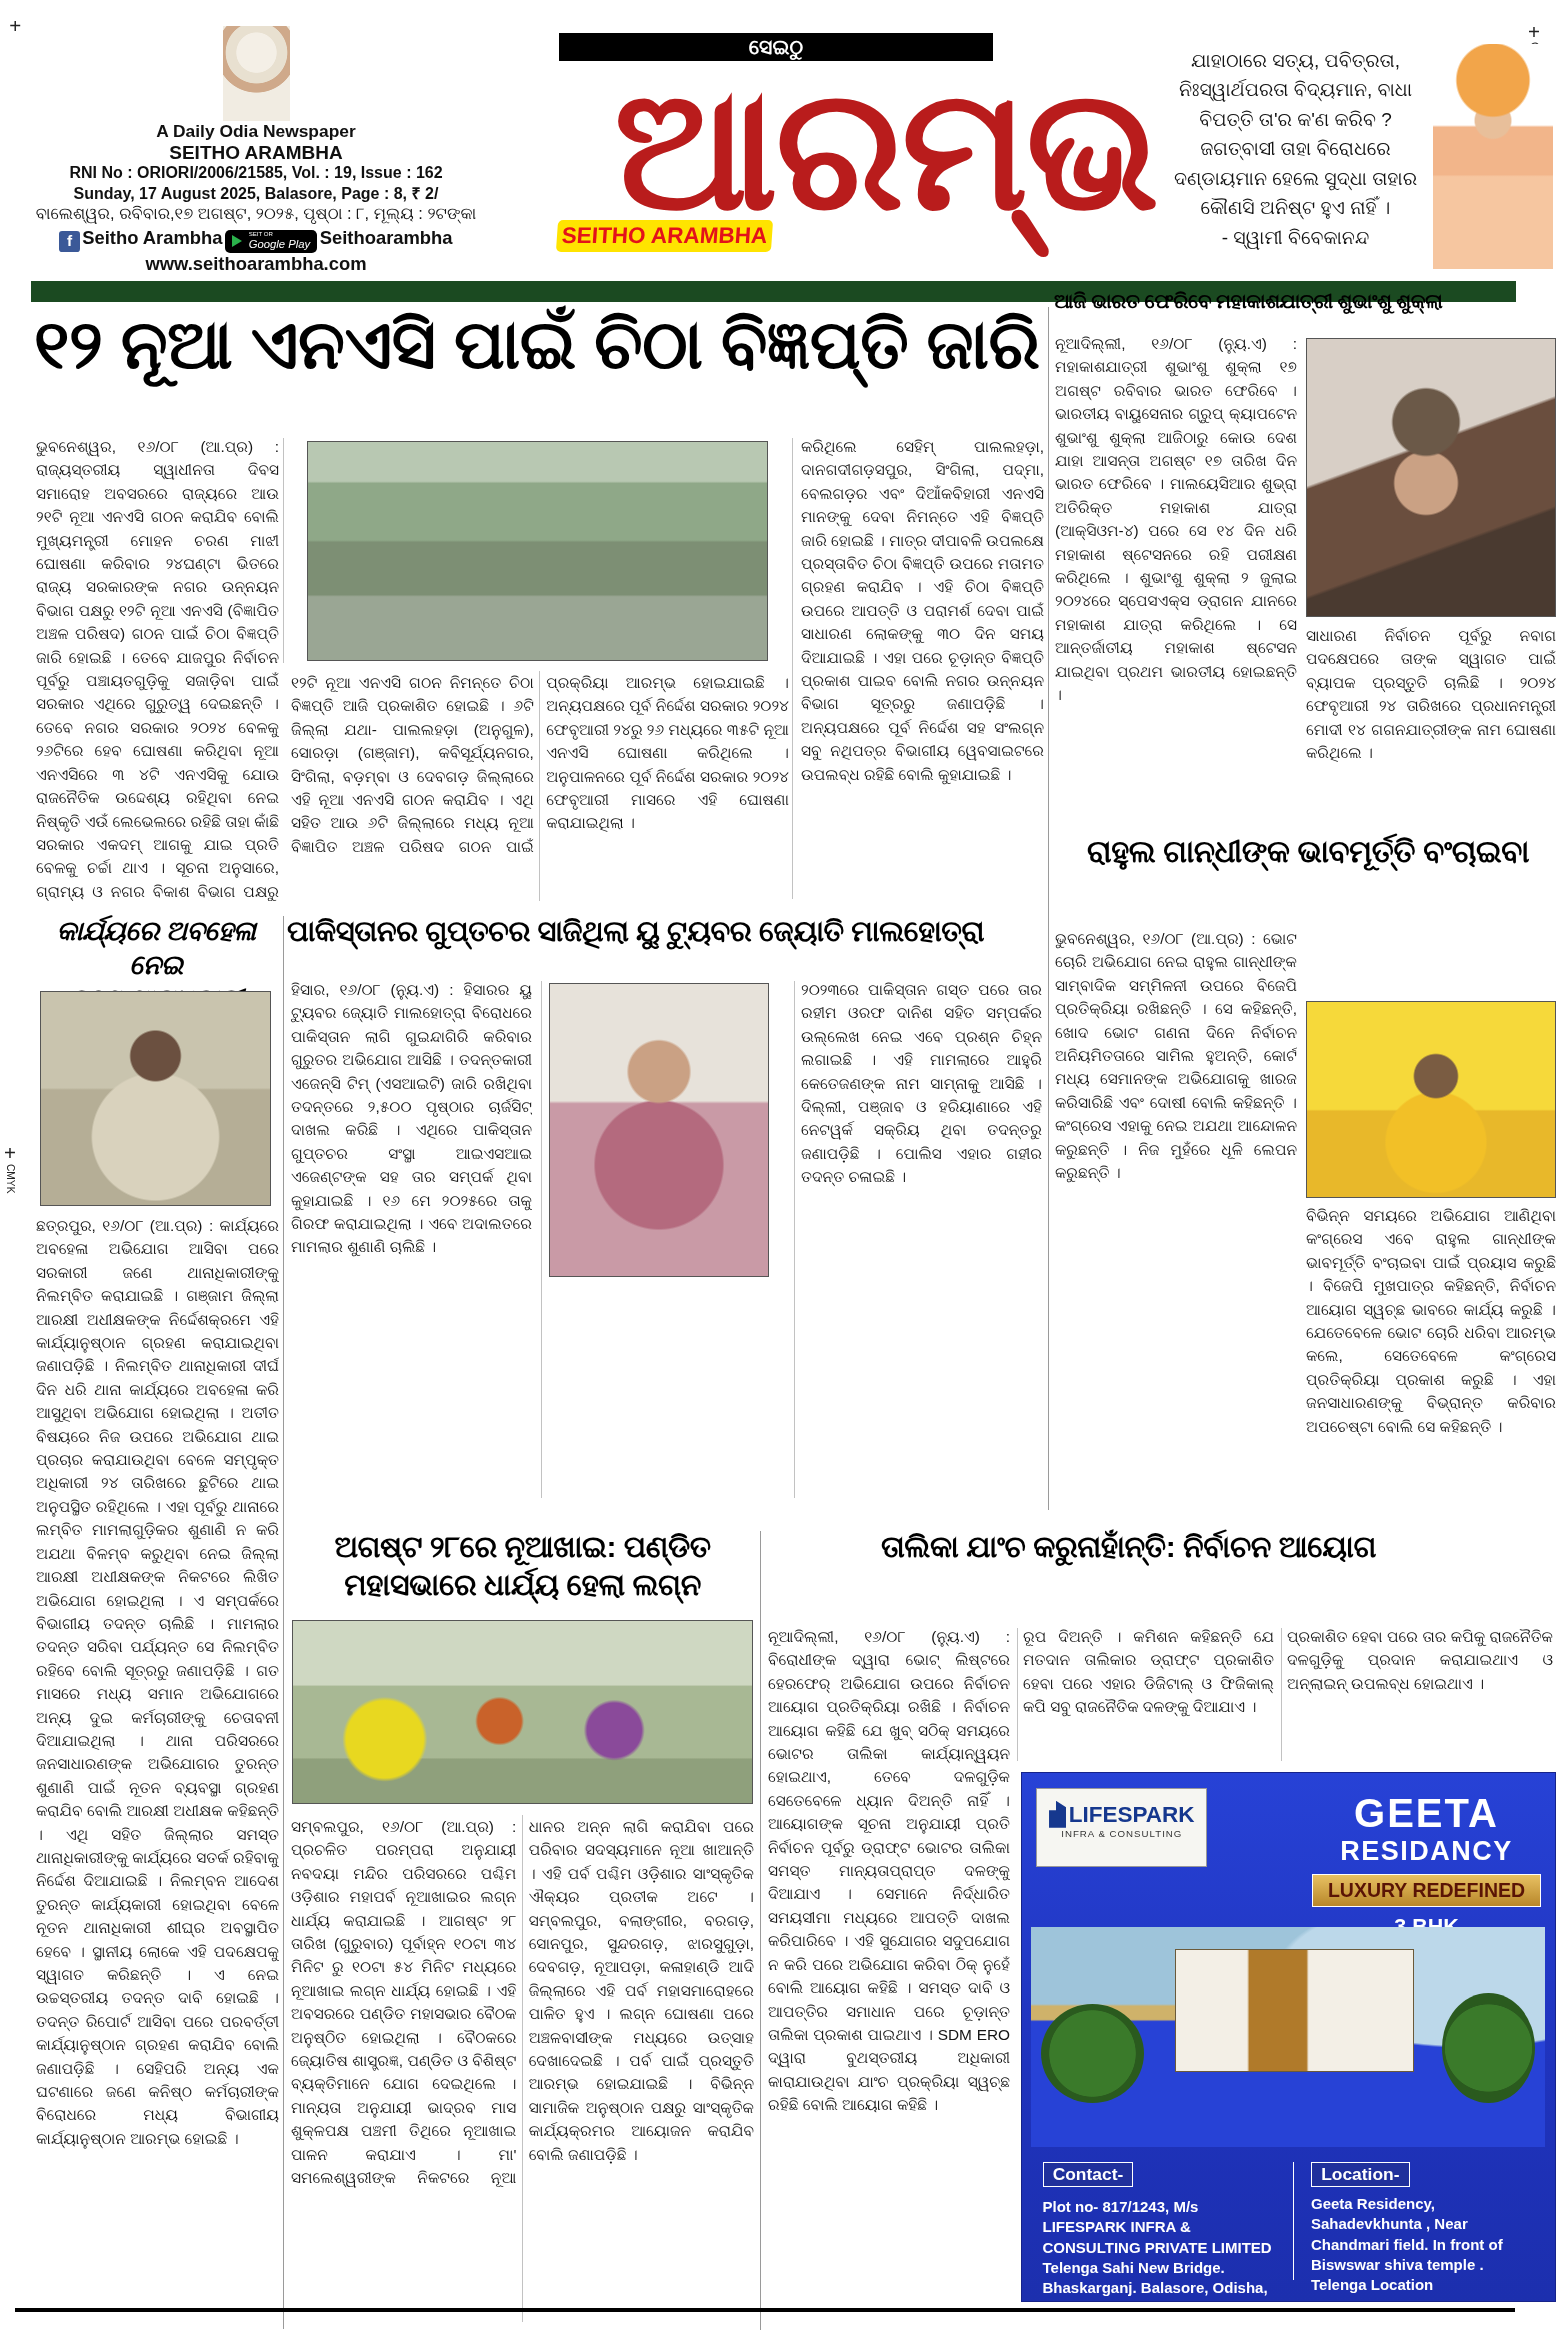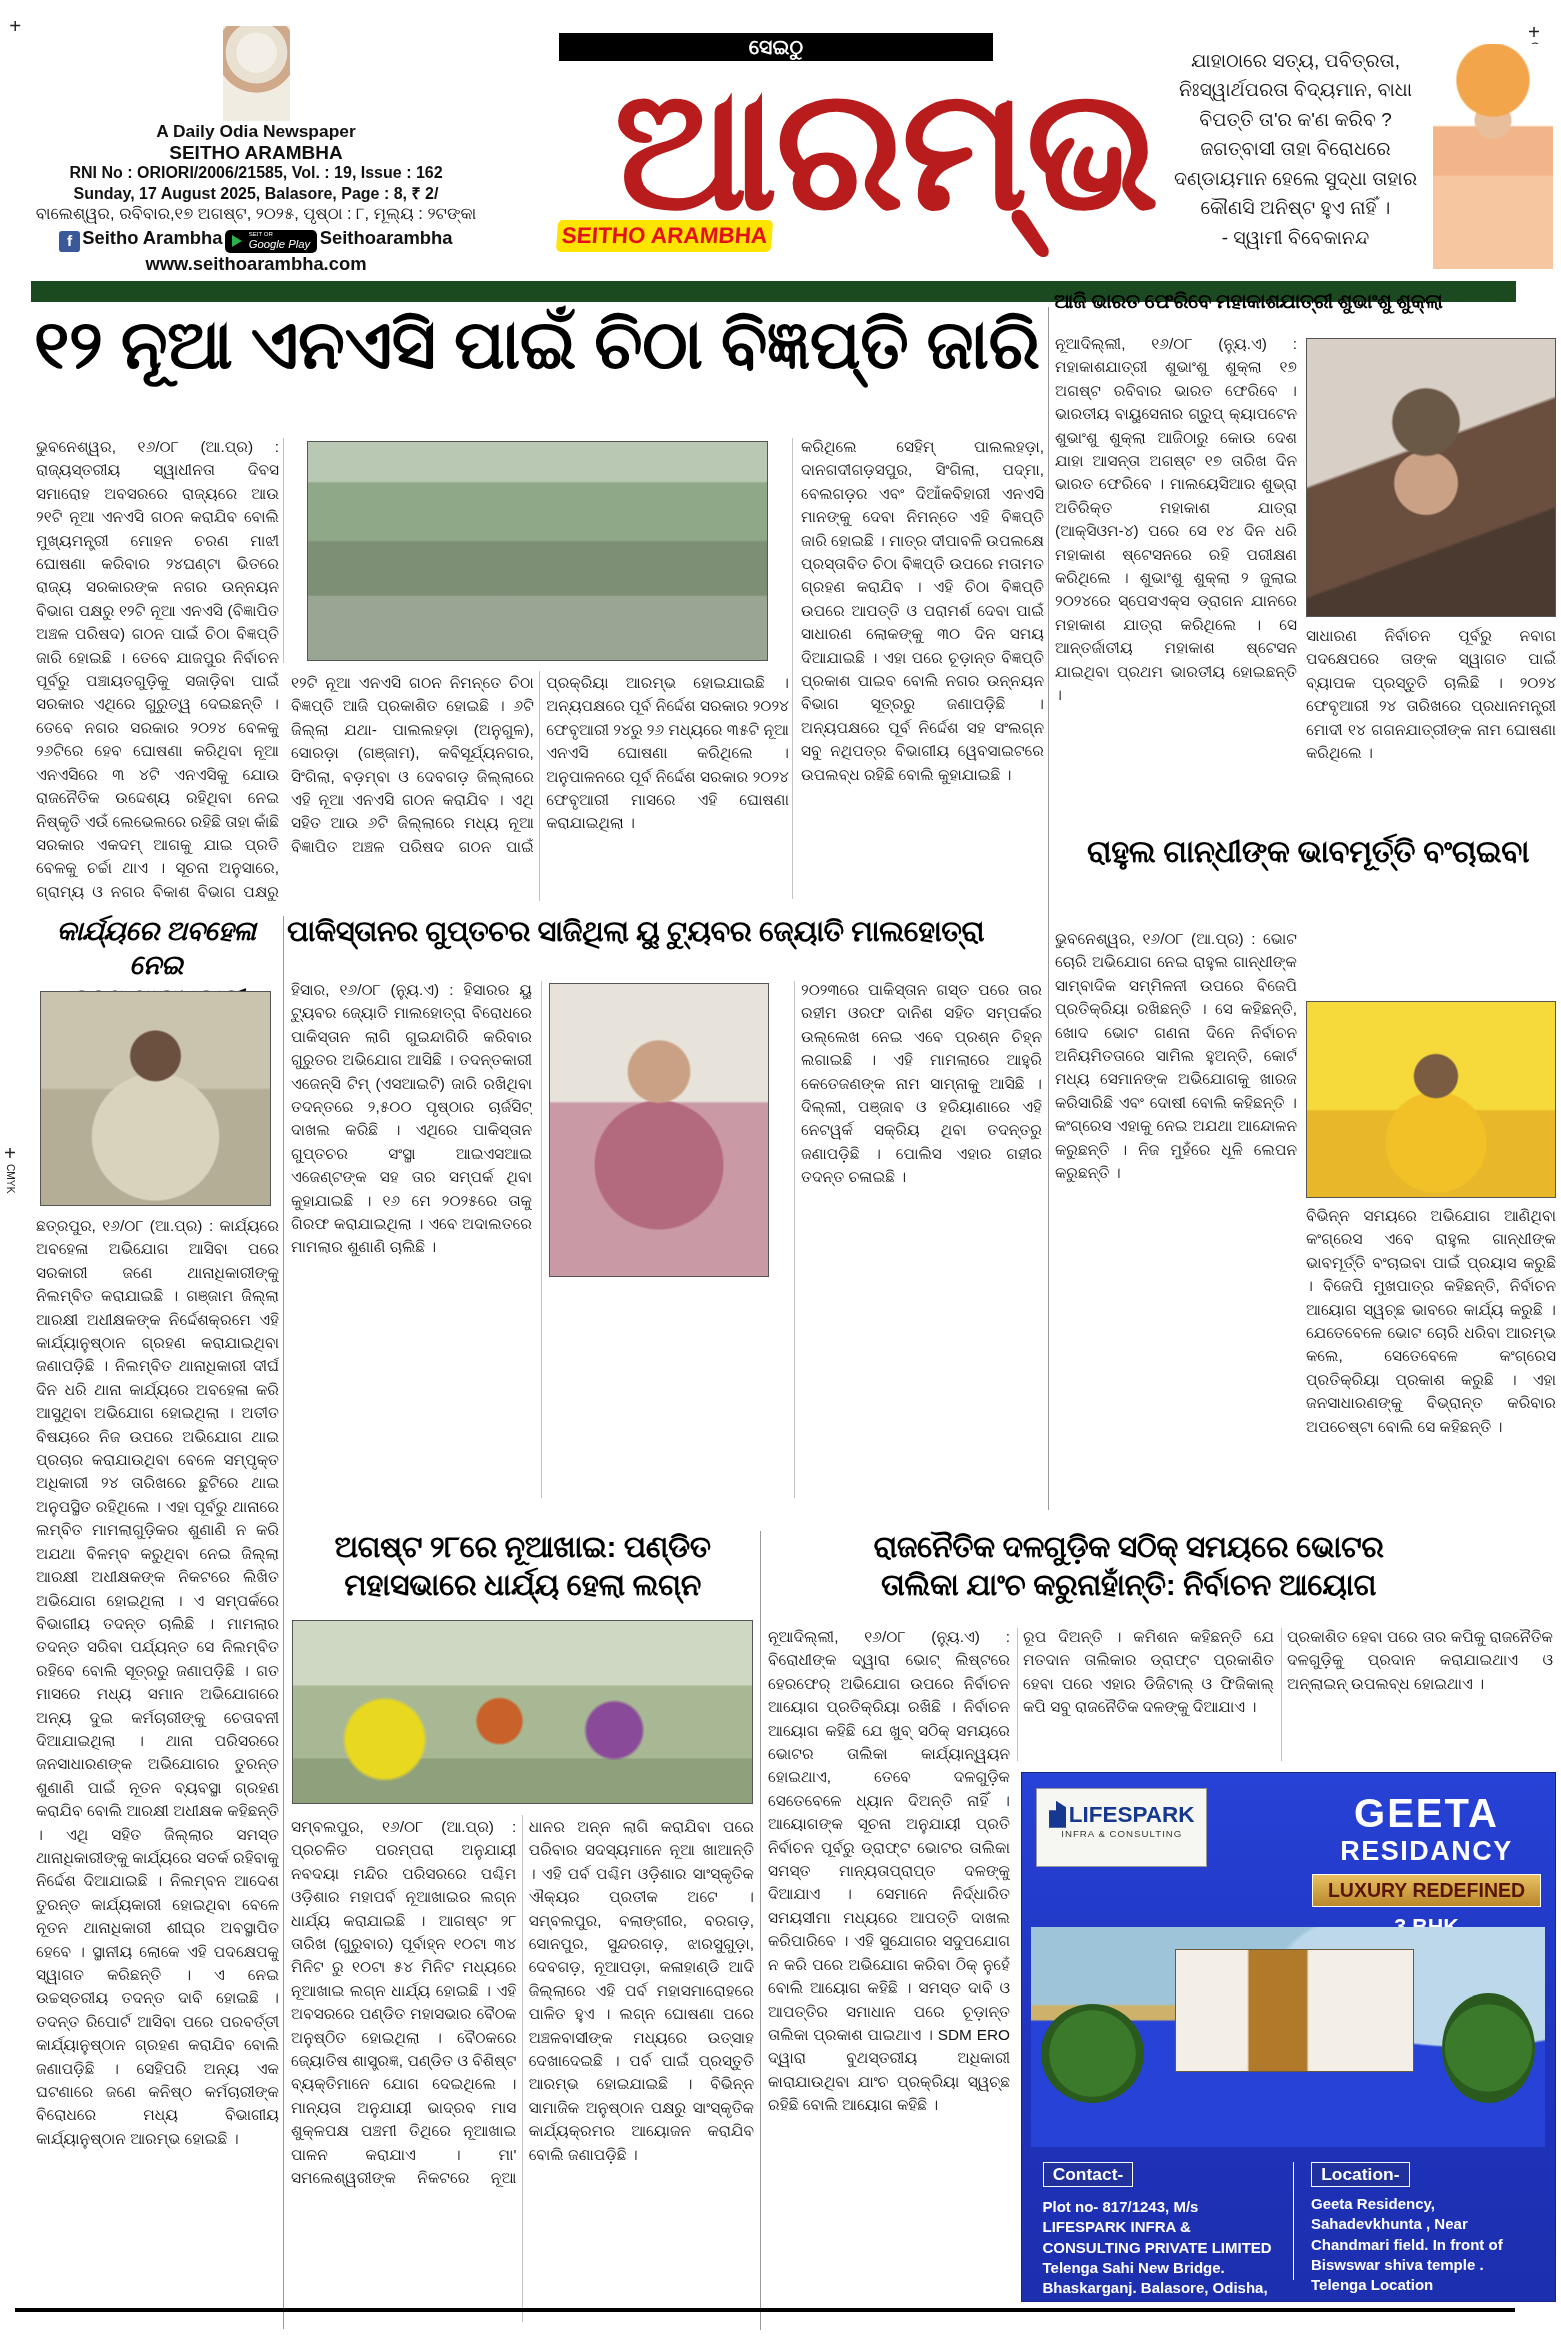--- a/index.html
+++ b/index.html
@@ -151,21 +151,20 @@
   <div class="photo" style="left:292px;top:1620px;width:461px;height:184px;
        background:
          radial-gradient(circle at 20% 65%, #e8d820 0 10%, transparent 11%),
          radial-gradient(circle at 45% 55%, #c9622a 0 8%, transparent 9%),
          radial-gradient(circle at 70% 60%, #8a4a9a 0 8%, transparent 9%),
          linear-gradient(180deg,#cfd8c2 0 35%,#a8b894 36% 75%,#8fa07c 76% 100%);"></div>
   <div class="abs body-text" style="left:291px;top:1815px;width:463px;height:507px;column-count:2;column-gap:12.3px;column-rule:1px solid #c2c2c2;">ସମ୍ବଲପୁର, ୧୬/୦୮ (ଆ.ପ୍ର) : ପ୍ରଚଳିତ ପରମ୍ପରା ଅନୁଯାୟୀ ନବଦୟା ମନ୍ଦିର ପରିସରରେ ପଶ୍ଚିମ ଓଡ଼ିଶାର ମହାପର୍ବ ନୂଆଖାଇର ଲଗ୍ନ ଧାର୍ଯ୍ୟ କରାଯାଇଛି । ଆଗଷ୍ଟ ୨୮ ତାରିଖ (ଗୁରୁବାର) ପୂର୍ବାହ୍ନ ୧୦ଟା ୩୪ ମିନିଟ ରୁ ୧୦ଟା ୫୪ ମିନିଟ ମଧ୍ୟରେ ନୂଆଖାଇ ଲଗ୍ନ ଧାର୍ଯ୍ୟ ହୋଇଛି । ଏହି ଅବସରରେ ପଣ୍ଡିତ ମହାସଭାର ବୈଠକ ଅନୁଷ୍ଠିତ ହୋଇଥିଲା । ବୈଠକରେ ଜ୍ୟୋତିଷ ଶାସ୍ତ୍ରଜ୍ଞ, ପଣ୍ଡିତ ଓ ବିଶିଷ୍ଟ ବ୍ୟକ୍ତିମାନେ ଯୋଗ ଦେଇଥିଲେ । ମାନ୍ୟତା ଅନୁଯାୟୀ ଭାଦ୍ରବ ମାସ ଶୁକ୍ଳପକ୍ଷ ପଞ୍ଚମୀ ତିଥିରେ ନୂଆଖାଇ ପାଳନ କରାଯାଏ । ମା' ସମଲେଶ୍ୱରୀଙ୍କ ନିକଟରେ ନୂଆ ଧାନର ଅନ୍ନ ଲାଗି କରାଯିବା ପରେ ପରିବାର ସଦସ୍ୟମାନେ ନୂଆ ଖାଆନ୍ତି । ଏହି ପର୍ବ ପଶ୍ଚିମ ଓଡ଼ିଶାର ସାଂସ୍କୃତିକ ଐକ୍ୟର ପ୍ରତୀକ ଅଟେ । ସମ୍ବଲପୁର, ବଲାଙ୍ଗୀର, ବରଗଡ଼, ସୋନପୁର, ସୁନ୍ଦରଗଡ଼, ଝାରସୁଗୁଡ଼ା, ଦେବଗଡ଼, ନୂଆପଡ଼ା, କଳାହାଣ୍ଡି ଆଦି ଜିଲ୍ଲାରେ ଏହି ପର୍ବ ମହାସମାରୋହରେ ପାଳିତ ହୁଏ । ଲଗ୍ନ ଘୋଷଣା ପରେ ଅଞ୍ଚଳବାସୀଙ୍କ ମଧ୍ୟରେ ଉତ୍ସାହ ଦେଖାଦେଇଛି । ପର୍ବ ପାଇଁ ପ୍ରସ୍ତୁତି ଆରମ୍ଭ ହୋଇଯାଇଛି । ବିଭିନ୍ନ ସାମାଜିକ ଅନୁଷ୍ଠାନ ପକ୍ଷରୁ ସାଂସ୍କୃତିକ କାର୍ଯ୍ୟକ୍ରମର ଆୟୋଜନ କରାଯିବ ବୋଲି ଜଣାପଡ଼ିଛି ।</div>
   <div class="vline" style="left:760px;top:1531px;height:799px;background:#9a9a9a;"></div>
 
   <div class="abs headline center" style="left:765px;top:1528px;width:727px;font-size:30px;line-height:1.25;">
-    <div>ରାଜନୈତିକ ଦଳଗୁଡ଼ିକ ସଠିକ୍ ସମୟରେ ଭୋଟର</div>
     <div>ତାଲିକା ଯାଂଚ କରୁନାହାଁନ୍ତି: ନିର୍ବାଚନ ଆୟୋଗ</div>
   </div>
   <div class="abs body-text" style="left:768px;top:1625px;width:242px;height:696px;">ନୂଆଦିଲ୍ଲୀ, ୧୬/୦୮ (ନ୍ୟୁ.ଏ) : ବିରୋଧୀଙ୍କ ଦ୍ୱାରା ଭୋଟ୍ ଲିଷ୍ଟରେ ହେରଫେର୍ ଅଭିଯୋଗ ଉପରେ ନିର୍ବାଚନ ଆୟୋଗ ପ୍ରତିକ୍ରିୟା ରଖିଛି । ନିର୍ବାଚନ ଆୟୋଗ କହିଛି ଯେ ଖୁବ୍ ସଠିକ୍ ସମୟରେ ଭୋଟର ତାଲିକା କାର୍ଯ୍ୟାନ୍ୱୟନ ହୋଇଥାଏ, ତେବେ ଦଳଗୁଡ଼ିକ ସେତେବେଳେ ଧ୍ୟାନ ଦିଅନ୍ତି ନାହିଁ । ଆୟୋଗଙ୍କ ସୂଚନା ଅନୁଯାୟୀ ପ୍ରତି ନିର୍ବାଚନ ପୂର୍ବରୁ ଡ୍ରାଫ୍ଟ ଭୋଟର ତାଲିକା ସମସ୍ତ ମାନ୍ୟତାପ୍ରାପ୍ତ ଦଳଙ୍କୁ ଦିଆଯାଏ । ସେମାନେ ନିର୍ଦ୍ଧାରିତ ସମୟସୀମା ମଧ୍ୟରେ ଆପତ୍ତି ଦାଖଲ କରିପାରିବେ । ଏହି ସୁଯୋଗର ସଦୁପଯୋଗ ନ କରି ପରେ ଅଭିଯୋଗ କରିବା ଠିକ୍ ନୁହେଁ ବୋଲି ଆୟୋଗ କହିଛି । ସମସ୍ତ ଦାବି ଓ ଆପତ୍ତିର ସମାଧାନ ପରେ ଚୂଡ଼ାନ୍ତ ତାଲିକା ପ୍ରକାଶ ପାଇଥାଏ । SDM ERO ଦ୍ୱାରା ବୁଥସ୍ତରୀୟ ଅଧିକାରୀ କାରାଯାଉଥିବା ଯାଂଚ ପ୍ରକ୍ରିୟା ସ୍ୱଚ୍ଛ ରହିଛି ବୋଲି ଆୟୋଗ କହିଛି ।</div>
   <div class="abs body-text" style="left:1023px;top:1625px;width:251px;height:137px;">ରୂପ ଦିଅନ୍ତି । କମିଶନ କହିଛନ୍ତି ଯେ ମତଦାନ ତାଲିକାର ଡ୍ରାଫ୍ଟ ପ୍ରକାଶିତ ହେବା ପରେ ଏହାର ଡିଜିଟାଲ୍ ଓ ଫିଜିକାଲ୍ କପି ସବୁ ରାଜନୈତିକ ଦଳଙ୍କୁ ଦିଆଯାଏ ।</div>
   <div class="abs body-text" style="left:1287px;top:1625px;width:266px;height:137px;">ପ୍ରକାଶିତ ହେବା ପରେ ତାର କପିକୁ ରାଜନୈତିକ ଦଳଗୁଡ଼ିକୁ ପ୍ରଦାନ କରାଯାଇଥାଏ ଓ ଅନ୍‌ଲାଇନ୍ ଉପଲବ୍ଧ ହୋଇଥାଏ ।</div>
   <div class="vline" style="left:1017px;top:1628px;height:133px;"></div>
   <div class="vline" style="left:1281px;top:1628px;height:133px;"></div>
 
   <div class="abs ad" style="left:1021px;top:1772px;width:535px;height:530px;">
     <div class="white-box abs" style="left:14.3px;top:15.4px;width:169px;height:77px;text-align:center;">

